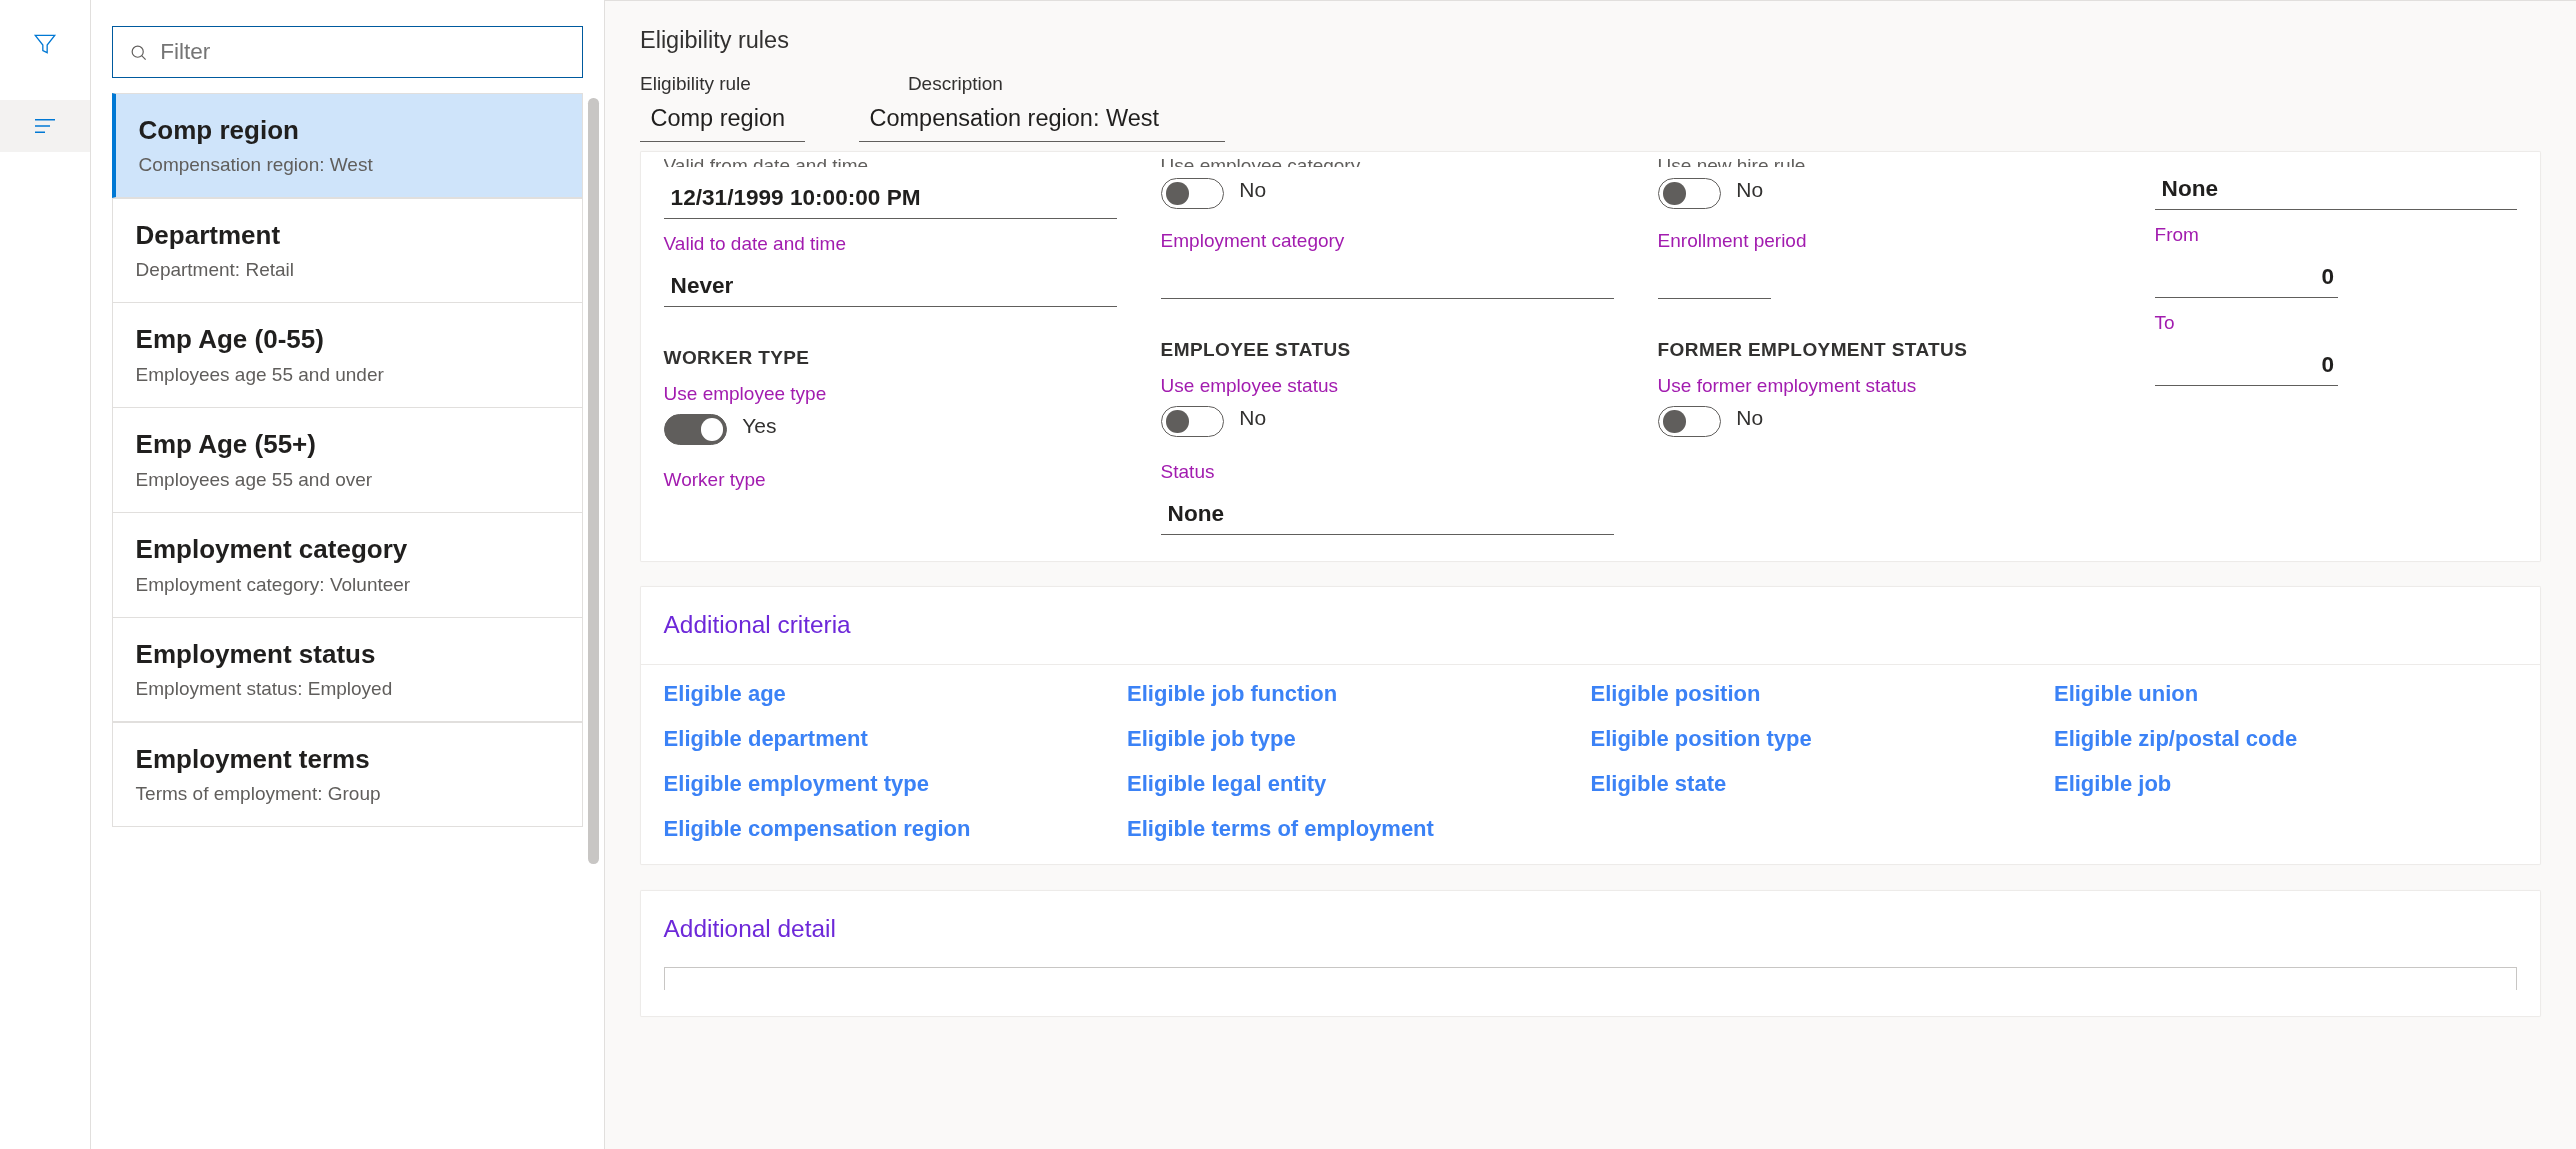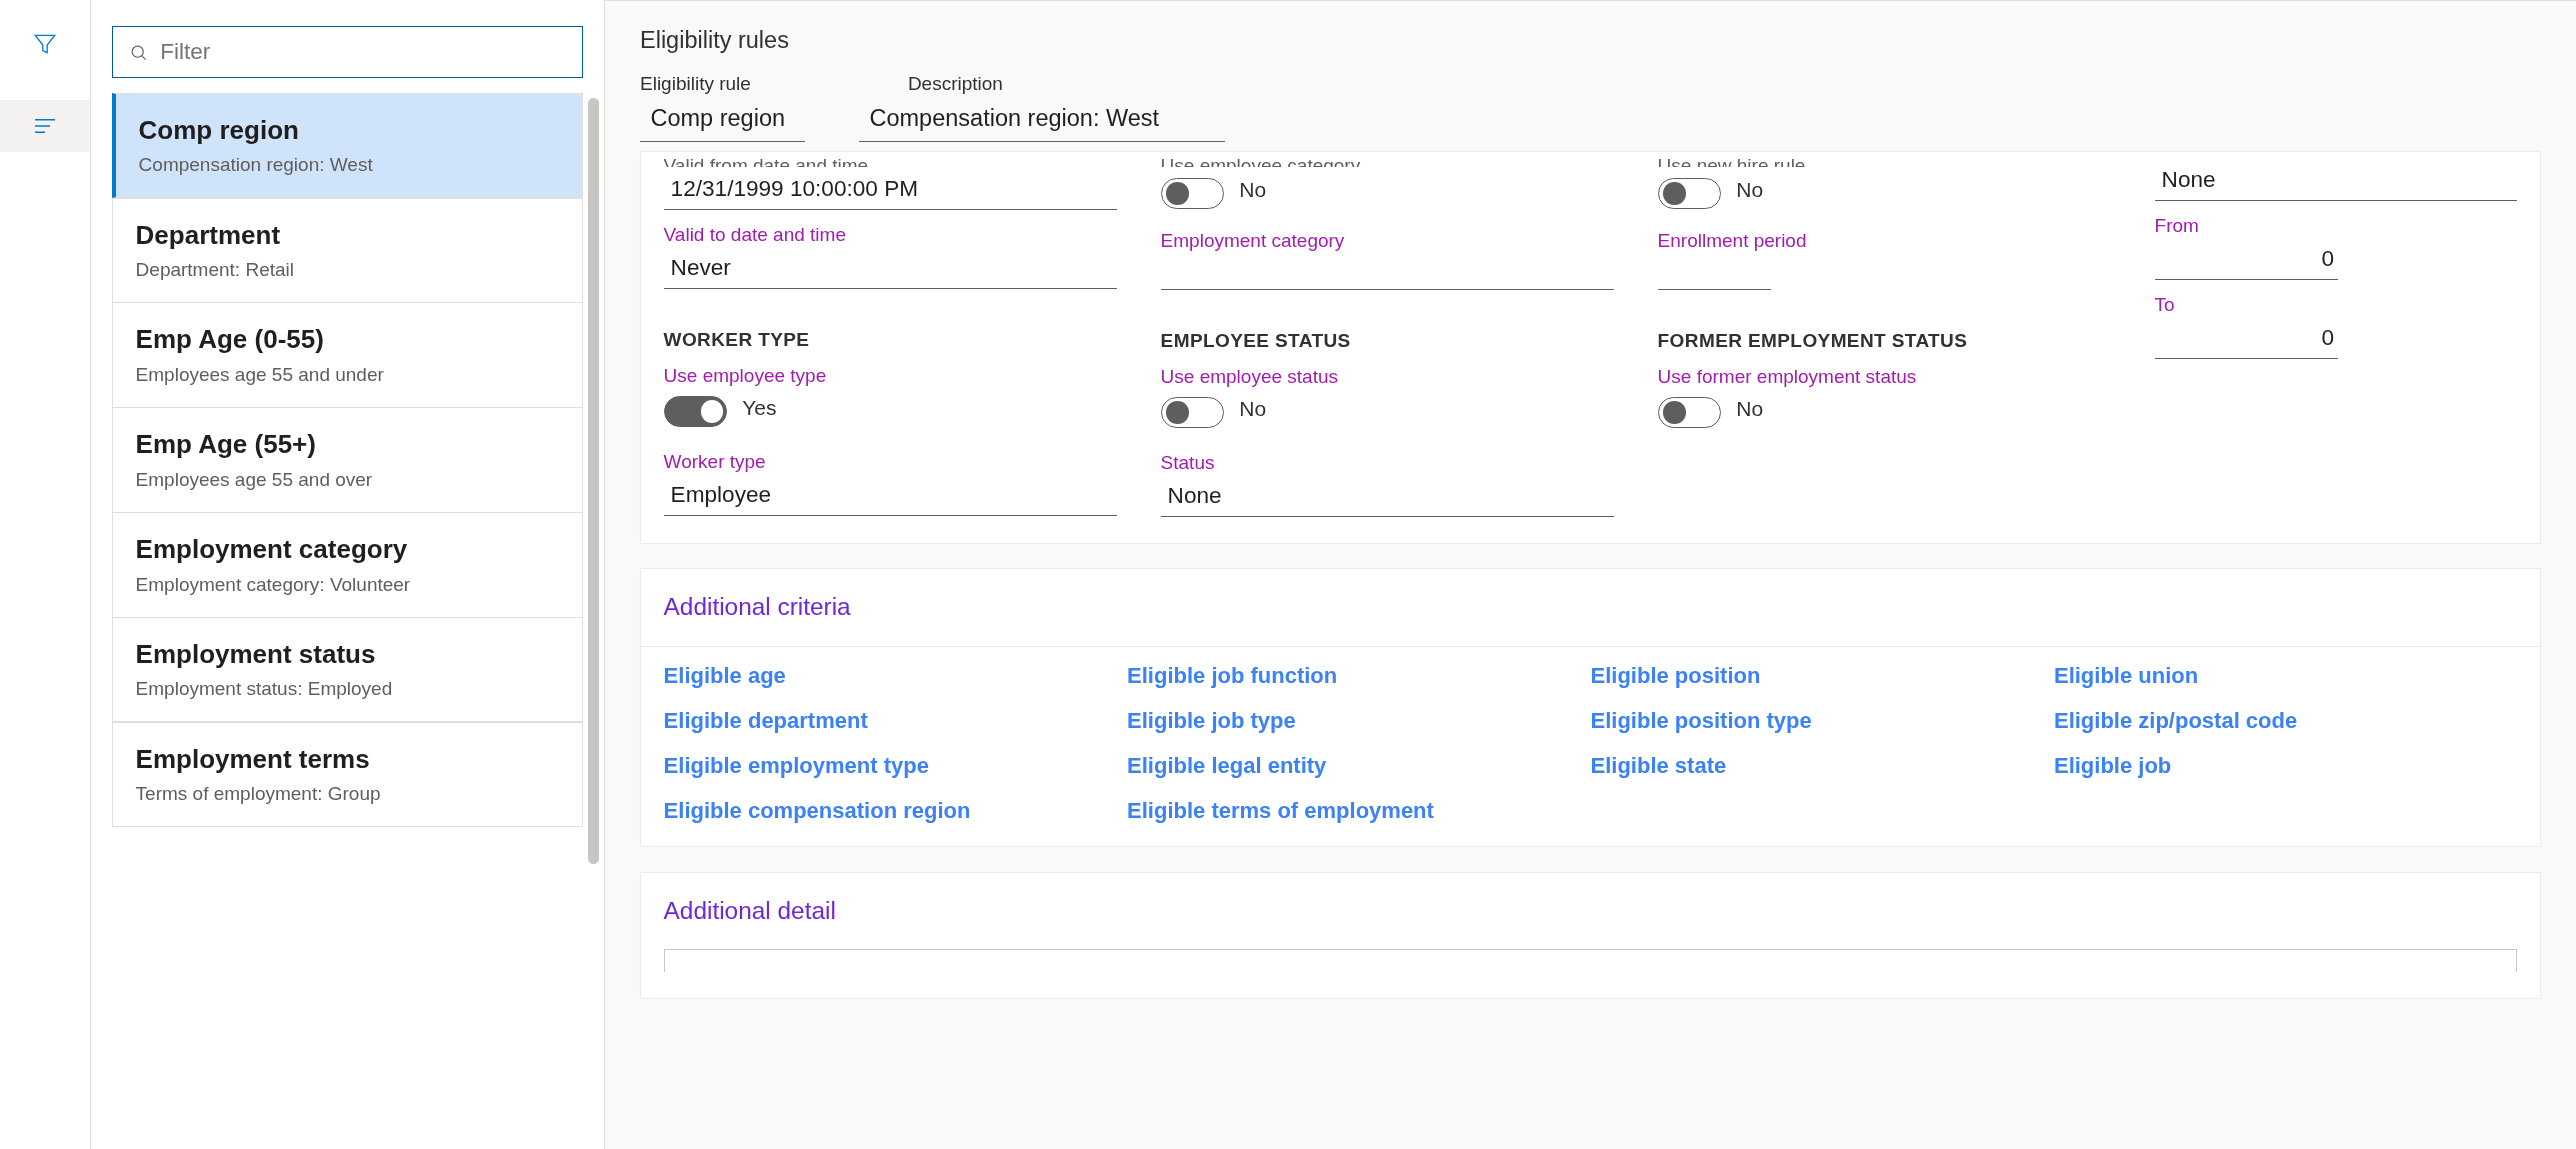--- a/index.html
+++ b/index.html
@@ -92,21 +92,22 @@
     box-shadow:0 0 0.9px rgba(0,0,0,0.05);
   }
   .formgrid { display:grid; grid-template-columns: 453px 453px 453px 1fr; column-gap:44px; }
   .formgrid .col { padding-top:3.5px;}
   .label { font-size:19px; color:#a21caf; margin-top:14px;}
   .label.cut { margin-top:0; color:#605e5c; overflow:hidden; height:12.2px;}
   .field-ul {
     font-size:22.6px; color:#201f1e;
     border-bottom:0.9px solid #605e5c;
     padding: 8.7px 3.5px 7px 7px; min-height:38px;
-    margin-top:0;
+    margin-top:9px;
+    font-weight:bold;
   }
   .field-right { text-align:right; }
   .section-head { font-size:19px; font-weight:700; color:#323130; letter-spacing:0.4px; text-transform:uppercase; margin-top:40px;}
   .toggle-row { display:flex; align-items:flex-start; gap:15.7px; margin:8.7px 0 1.7px 0;}
   .toggle {
     width:63px; height:31px; border-radius:15.7px;
     border:0.9px solid #605e5c; background:#fff; position:relative;
     cursor:pointer;
   }
   .toggle .knob {
@@ -223,21 +224,20 @@
           <div class="field-ul">Never</div>
           <div class="section-head">WORKER TYPE</div>
           <div class="label">Use employee type</div>
           <div class="toggle-row">
             <div class="toggle on">
                 <div class="knob"></div>
               </div>
             <span class="toggle-lbl">Yes</span>
           </div>
           <div class="label" style="margin-top:24.4px">Worker type</div>
-          <div class="field-ul">Employee</div>
         </div>
 
         <div class="col">
           <div class="label cut">Use employee category</div>
           <div class="toggle-row" style="margin-top:10.5px">
             <div class="toggle">
                 <div class="knob"></div>
               </div>
             <span class="toggle-lbl">No</span>
           </div>

